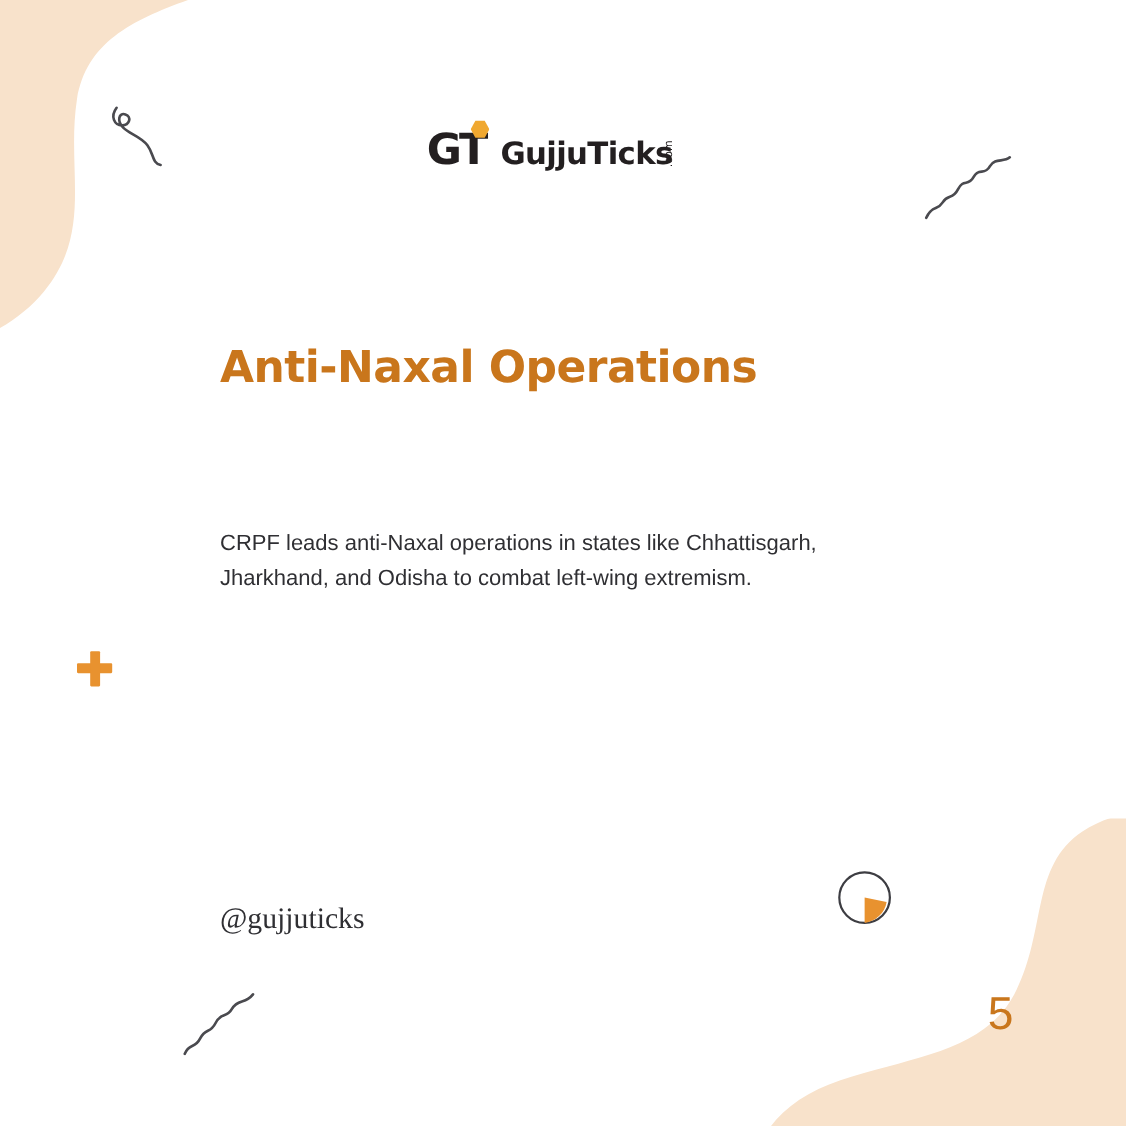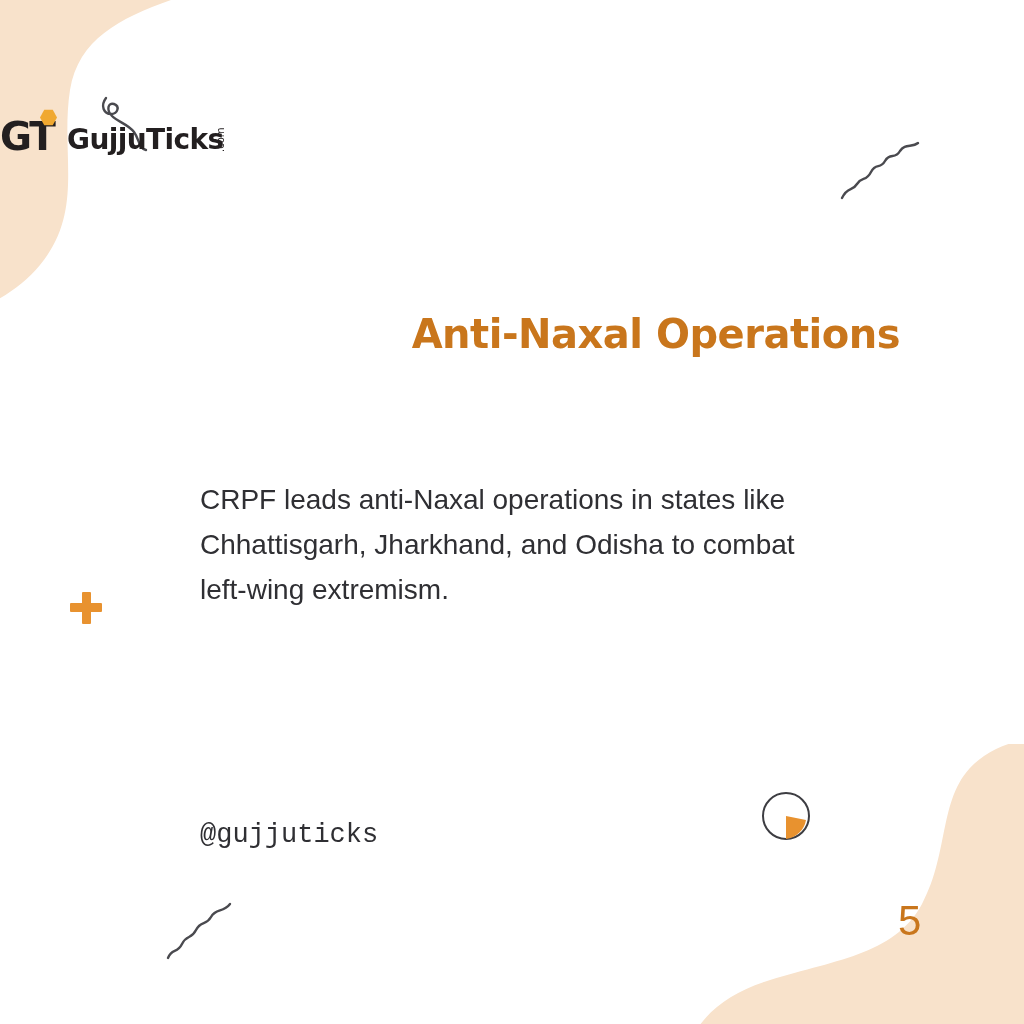--- a/index.html
+++ b/index.html
@@ -67,20 +67,21 @@
     height: 52px;
   }
 
   
   .logo {
     position: absolute;
     left: 0;
     right: 0;
     top: 112px;
     display: flex;
+    justify-content: center;
     align-items: flex-end;
     gap: 9px;
   }
   .logo-mark {
     position: relative;
     width: 58px;
     height: 42px;
   }
   .logo-mark .gt-text {
     font-family: "DejaVu Sans", sans-serif;
@@ -132,37 +133,36 @@
     position: absolute;
     left: 200px;
     top: 310px;
     width: 700px;
     font-family: "DejaVu Sans", sans-serif;
     font-weight: bold;
     font-size: 40px;
     line-height: 1.2;
     color: #c9761c;
     letter-spacing: -0.5px;
-    text-align: right;
   }
   .body-copy {
     position: absolute;
     left: 200px;
     top: 478px;
     width: 630px;
     font-family: "Liberation Sans", sans-serif;
-    font-size: 28px;
+    font-size: 20px;
     line-height: 1.6;
     color: #2f2f33;
   }
   .handle {
     position: absolute;
     left: 200px;
     top: 820px;
-    font-family: Liberation Mono, monospace;
+    font-family: Liberation Serif, serif;
     font-size: 27px;
     color: #2f2f33;
   }
   .page-number {
     position: absolute;
     left: 898px;
     top: 900px;
     font-family: "Liberation Sans", sans-serif;
     font-size: 42px;
     color: #c9761c;

